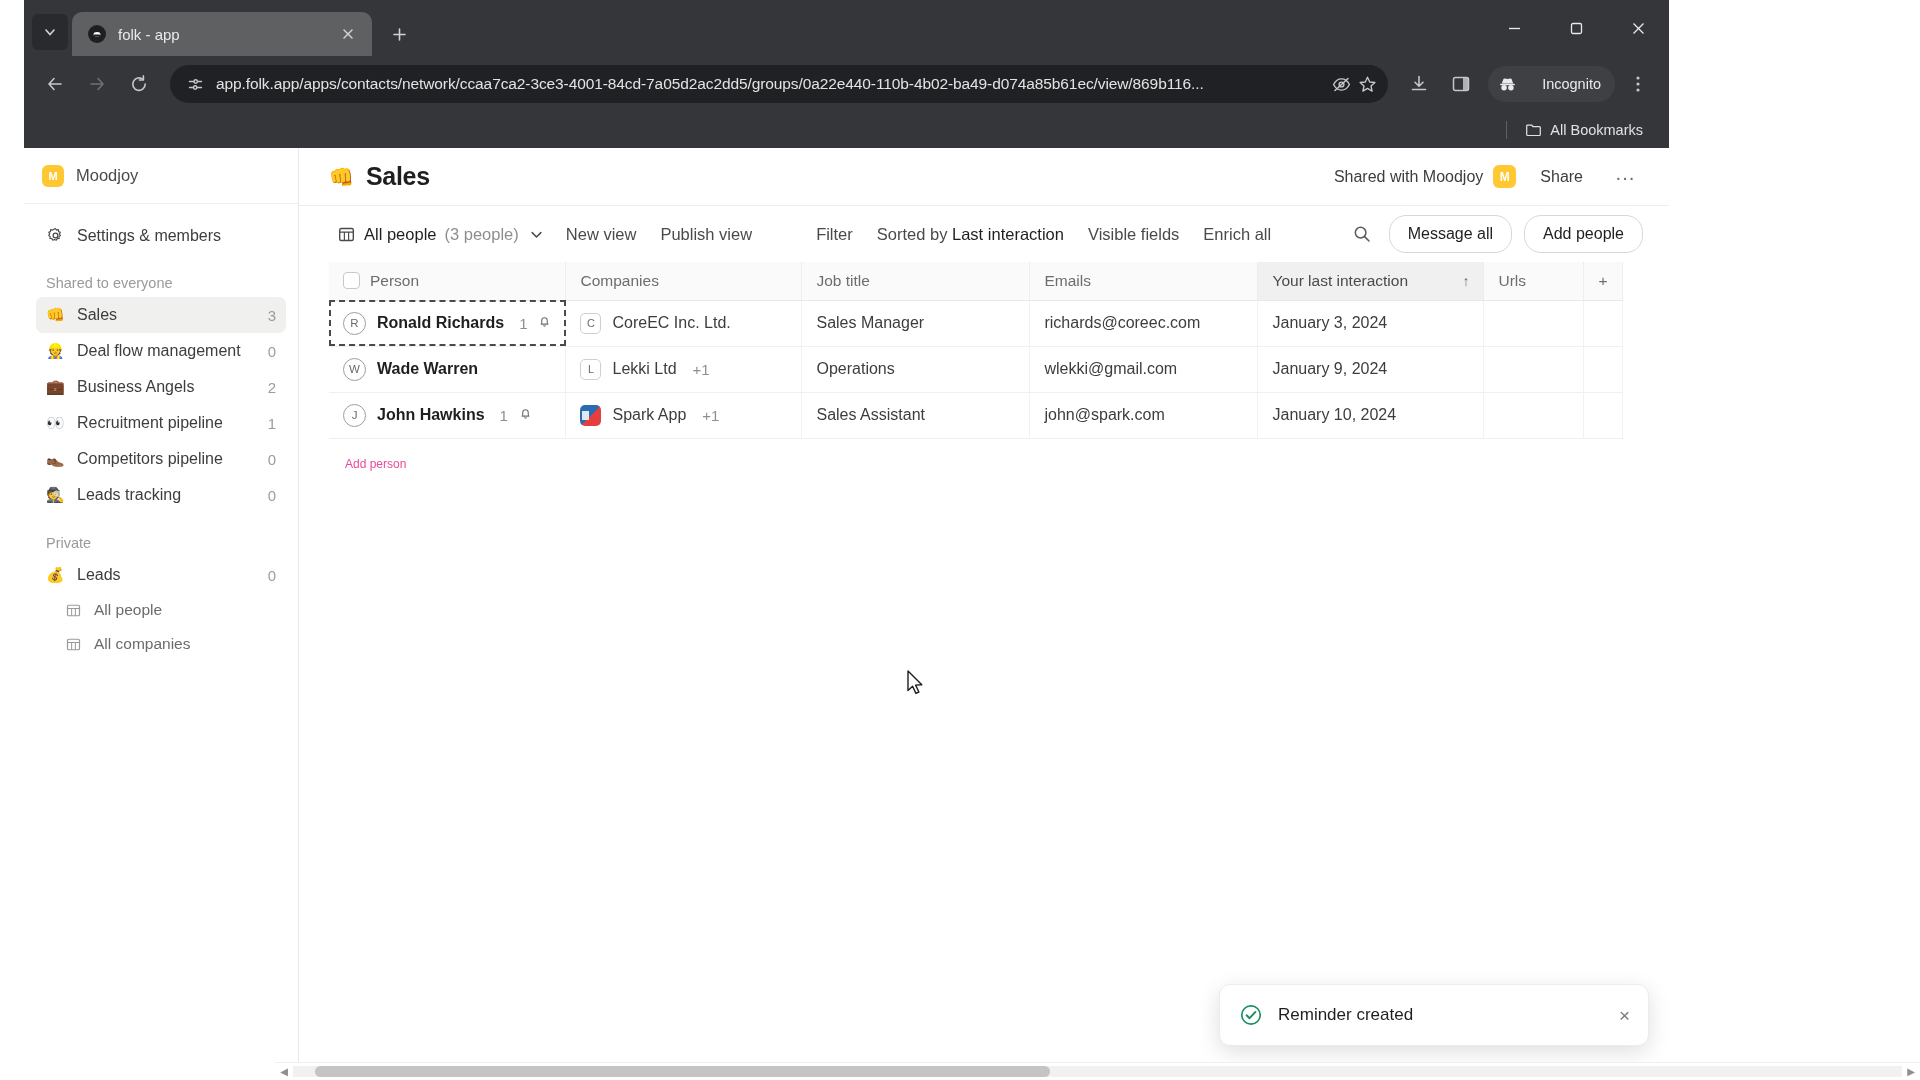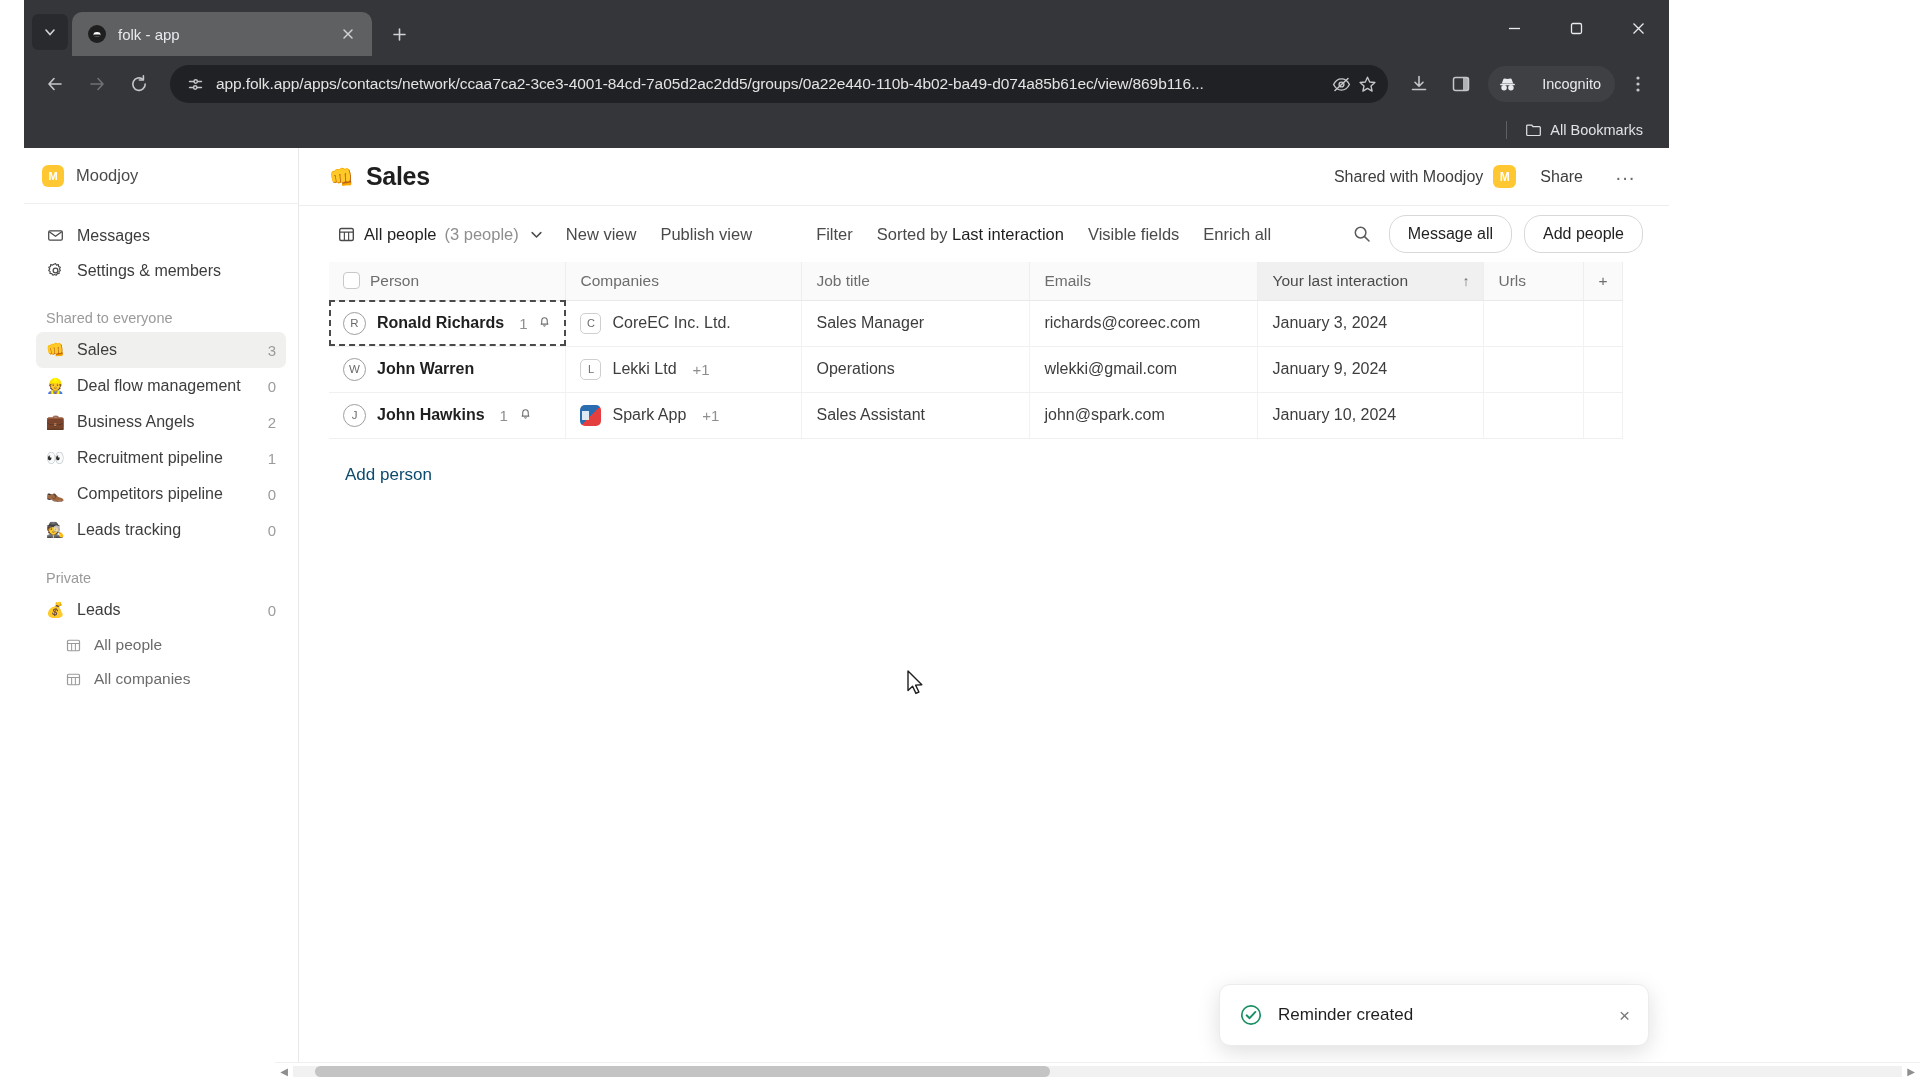--- a/index.html
+++ b/index.html
@@ -269,22 +269,22 @@
     border: none; background: linear-gradient(135deg,#2b6cb0 0 50%,#e53e3e 50% 100%);
     position: relative; overflow: hidden;
   }
   .co-badge.img::after {
     content: ""; position: absolute; left: 2px; top: 6px;
     width: 7px; height: 9px; background: #fff; opacity: .85;
   }
   .plus-one { color: #8e8e8e; font-size: 15px; margin-left: 5px; }
   tr.selected td.first-cell { outline: 2px dashed #4a4a4a; outline-offset: -2px; }
   .add-person {
-    font-size: 17px; color: #0c4a6e; cursor: pointer;
-    padding: 26px 16px 0 16px; display: inline-block;
+    font-size: 12px; color: #ec4899; cursor: pointer;
+    padding: 18px 16px 0 16px; display: inline-block;
   }
   .col-plus {
     width: 38px; text-align: center; color: #6d6d6d;
     font-size: 18px; cursor: pointer; background: #fafafa;
   }
 
   
   .hscroll {
     position: absolute; left: 275px; right: 0; bottom: 0;
     height: 18px; background: #fff;
@@ -447,29 +447,20 @@
 
   <div class="app">
 
     <div class="sidebar">
       <div class="workspace">
         <div class="ws-logo">M</div>
         <div class="ws-name">Moodjoy</div>
       </div>
 
       <div class="nav-section">
-        <div class="nav-item">
-          <span class="nav-ico">
-            <svg width="17" height="17" viewBox="0 0 18 18">
-                <rect x="1.8" y="4.2" width="14.4" height="9.6" rx="1.3" stroke="currentColor" stroke-width="1.35" fill="none"></rect>
-                <path d="M2.4 5 L9 9.8 L15.6 5" stroke="currentColor" stroke-width="1.35" fill="none" stroke-linejoin="round"></path>
-              </svg>
-          </span>
-          <span class="nav-label">Messages</span>
-        </div>
         <div class="nav-item">
           <span class="nav-ico">
             <svg width="17" height="17" viewBox="0 0 18 18">
                 <circle cx="9" cy="9" r="2.5" stroke="currentColor" stroke-width="1.35" fill="none"></circle>
                 <path d="M9 1.6 L10.1 3.3 L12.1 2.8 L12.3 4.9 L14.2 5.6 L13.1 7.3 L14.2 9 L12.6 10.2 L12.9 12.2 L10.9 12.3 L9.8 14 L8 13.2 L6.2 14 L5.1 12.3 L3.1 12.2 L3.4 10.2 L1.8 9 L2.9 7.3 L1.8 5.6 L3.7 4.9 L3.9 2.8 L5.9 3.3 Z" stroke="currentColor" stroke-width="1.2" fill="none" stroke-linejoin="round"></path>
               </svg>
           </span>
           <span class="nav-label">Settings &amp; members</span>
         </div>
       </div>
@@ -642,21 +633,21 @@
               <td>Sales Manager</td>
               <td>richards@coreec.com</td>
               <td>January 3, 2024</td>
               <td></td>
               <td></td>
             </tr>
             <tr>
               <td class="first-cell">
                 <div class="cell-person">
                   <span class="av-circle">W</span>
-                  <span class="person-name">John Warren</span>
+                  <span class="person-name">Wade Warren</span>
                 </div>
               </td>
               <td>
                 <div class="cell-company">
                   <span class="co-badge">L</span>
                   <span>Lekki Ltd</span>
                   <span class="plus-one">+1</span>
                 </div>
               </td>
               <td>Operations</td>

